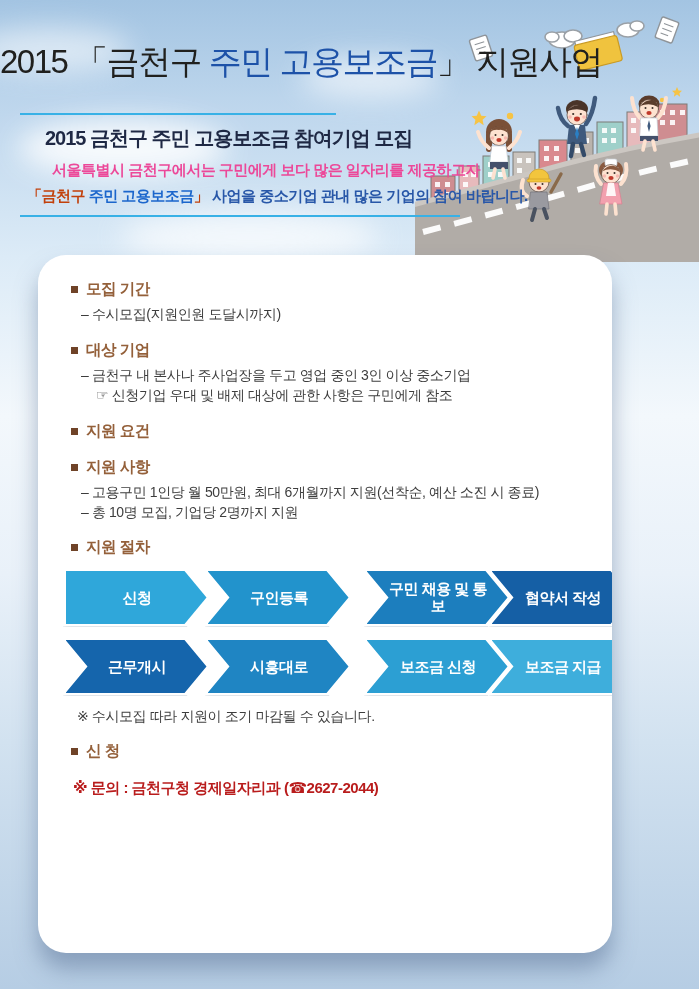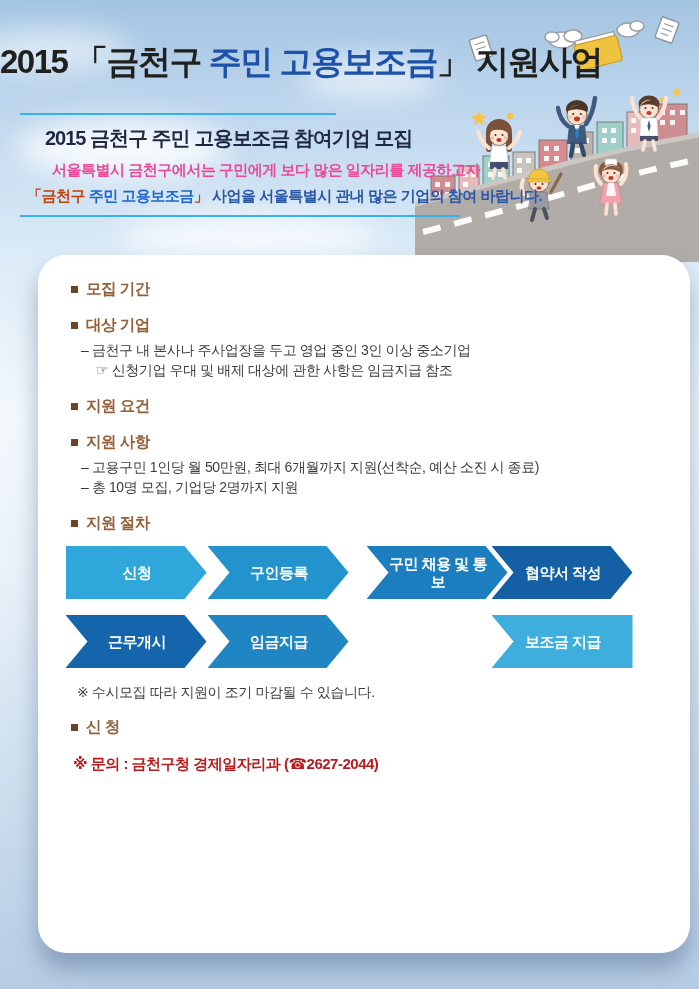--- a/index.html
+++ b/index.html
@@ -9,35 +9,35 @@
     background:linear-gradient(180deg,#a3c4e2 0%,#bcd5ec 10%,#dcebf7 26%,#f3f8fc 42%,#e9f1f9 58%,#d2e2f0 75%,#b6cde4 100%);
   }
   .cloud{position:absolute;background:#fff;border-radius:50%;filter:blur(14px);opacity:.85;}
   .c1{left:18px;top:120px;width:210px;height:56px;}
   .c2{left:-30px;top:28px;width:160px;height:44px;opacity:.55;}
   .c3{left:300px;top:58px;width:140px;height:40px;opacity:.6;}
   .c4{left:120px;top:212px;width:260px;height:50px;opacity:.7;}
 
   .hero{position:absolute;left:0;top:0;width:699px;z-index:2;}
   .poster-title{position:absolute;left:0;top:40px;width:577px;text-align:center;
-    font-size:33px;font-weight:700;letter-spacing:-1.5px;color:#20201e;white-space:nowrap;}
+    font-size:33px;font-weight:400;letter-spacing:-1.5px;color:#20201e;white-space:nowrap;}
   .divider{position:absolute;height:2px;background:#38b1e6;}
   .d1{left:20px;top:113px;width:316px;}
   .d2{left:20px;top:215px;width:440px;}
   .subtitle{position:absolute;left:45px;top:125px;font-size:20px;font-weight:800;
     letter-spacing:-1px;color:#1e2844;white-space:nowrap;}
   .desc1{position:absolute;left:52px;top:161px;font-size:15px;font-weight:600;color:#ec4899;
     letter-spacing:-0.5px;white-space:nowrap;}
   .desc2{position:absolute;left:27px;top:187px;font-size:15px;font-weight:700;
     letter-spacing:-0.5px;white-space:nowrap;}
   .desc2 .dk{color:#c2410c;} .desc2 .hl{color:#1b66cc;} .desc2 .bl{color:#2857a8;}
 
   .illus{position:absolute;left:415px;top:0;width:284px;height:262px;z-index:1;}
 
-  .card{position:absolute;left:38px;top:255px;width:652px;height:698px;background:#fff;
+  .card{position:absolute;left:38px;top:255px;width:574px;height:698px;background:#fff;
     border-radius:28px;box-shadow:0 16px 22px rgba(88,112,148,.5);z-index:3;
     padding:22px 25px 0 25px;box-sizing:border-box;overflow:hidden;}
   .sec-h{display:flex;align-items:center;margin:15px 0 5px 8px;}
   .sec-h:first-child{margin-top:2px;}
   .bullet{width:7px;height:7px;background:#6f4328;margin-right:8px;flex:0 0 auto;}
   .sec-h span{font-size:15.5px;font-weight:800;color:#94603a;letter-spacing:-0.5px;}
   .items{margin:0 0 0 18px;padding:0;list-style:none;}
   .items li{font-size:14px;color:#3d3d3d;line-height:1.42;letter-spacing:-0.4px;
     padding-left:15px;text-indent:-15px;white-space:pre-wrap;}
   .items li.sub{padding-left:30px;}
@@ -235,38 +235,41 @@
       <path d="M-4,29 L-6,38 M4,29 L6,38" stroke="#fde2d0" stroke-width="3.6"></path>
     </g>
   </g>
 </svg>
 
 <div class="hero">
   <div class="poster-title"><span>2015 「금천구 </span><span style="color: rgb(29, 82, 168);">주민 고용보조금</span><span>」 지원사업</span></div>
   <div class="divider d1"></div>
   <div class="subtitle">2015 금천구 주민 고용보조금 참여기업 모집</div>
   <div class="desc1">서울특별시 금천구에서는 구민에게 보다 많은 일자리를 제공하고자</div>
-  <div class="desc2"><span class="dk">「금천구 </span><span class="hl">주민 고용보조금</span><span class="dk">」</span><span class="bl"> 사업을 서울특별시 관내 많은 기업의 참여 바랍니다.</span></div>
+  <div class="desc2"><span class="dk">「금천구 </span><span class="hl">주민 고용보조금</span><span class="dk">」</span><span class="bl"> 사업을 중소기업 관내 많은 기업의 참여 바랍니다.</span></div>
   <div class="divider d2"></div>
 </div>
 
 <div class="card">
 
   <div class="sec-h">
       <div class="bullet"></div>
       <span>모집 기간</span>
     </div>
+  <ul class="items">
+    <li>– 수시모집(지원인원 도달시까지)</li>
+  </ul>
 
   <div class="sec-h">
       <div class="bullet"></div>
       <span>대상 기업</span>
     </div>
   <ul class="items">
     <li>– 금천구 내 본사나 주사업장을 두고 영업 중인 3인 이상 중소기업</li>
-    <li class="sub">☞ 신청기업 우대 및 배제 대상에 관한 사항은 임금지급 참조</li>
+    <li class="sub">☞ 신청기업 우대 및 배제 대상에 관한 사항은 구민에게 참조</li>
   </ul>
 
   <div class="sec-h">
       <div class="bullet"></div>
       <span>지원 요건</span>
     </div>
 
   <div class="sec-h">
       <div class="bullet"></div>
       <span>지원 사항</span>
@@ -299,21 +302,25 @@
           <div class="arrow-label">협약서 작성</div>
         </div>
     </div>
     <div class="proc-row">
       <div class="arrow a-mid p1">
           <div class="arrow-in a-mid" style="background: rgb(21, 101, 172);"></div>
           <div class="arrow-label">근무개시</div>
         </div>
       <div class="arrow a-mid p2">
           <div class="arrow-in a-mid" style="background: rgb(31, 133, 195);"></div>
-          <div class="arrow-label">임금지급</div>
+          <div class="arrow-label">시흥대로</div>
+        </div>
+      <div class="arrow a-mid p3">
+          <div class="arrow-in a-mid" style="background: rgb(44, 159, 211);"></div>
+          <div class="arrow-label">보조금 신청</div>
         </div>
       <div class="arrow a-last p4">
           <div class="arrow-in a-last" style="background: rgb(62, 174, 220);"></div>
           <div class="arrow-label">보조금 지급</div>
         </div>
     </div>
     <div class="proc-note">※ 수시모집 따라 지원이 조기 마감될 수 있습니다.</div>
   </div>
 
   <div class="sec-h">

